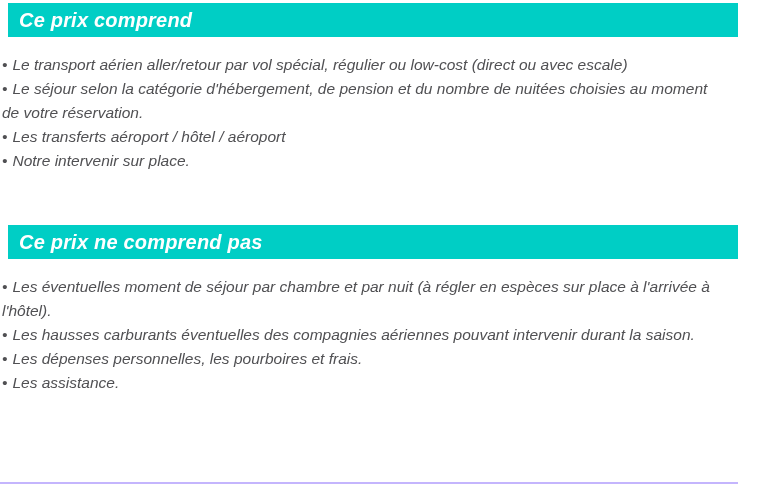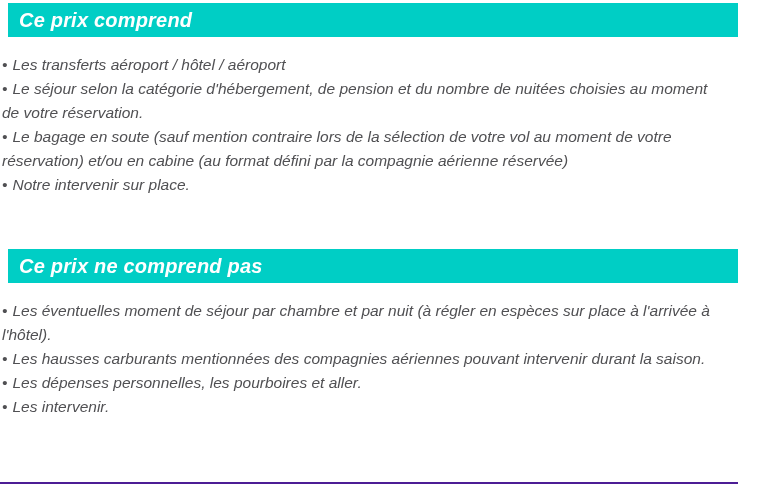--- a/index.html
+++ b/index.html
@@ -2,21 +2,21 @@
 <html><head>
 <meta charset="utf-8">
 <style>
   html, body { margin: 0; padding: 0; background: #ffffff; }
   .page {
     position: relative;
     width: 738px;
     height: 484px;
     background: #ffffff;
     box-sizing: border-box;
-    border-bottom: 2px solid #4c1d95;
+    border-bottom: 2px solid #c4b5fd;
     overflow: hidden;
     font-family: "Liberation Sans", "DejaVu Sans", sans-serif;
   }
   .section-bar {
     margin-left: 8px;
     height: 34px;
     background: #00cec5;
     display: flex;
     align-items: center;
     padding-left: 11px;
@@ -48,32 +48,32 @@
 </head>
 <body>
 
 <div class="page">
 
   <div class="section">
     <div class="section-bar first">
       <span class="bar-title">Ce prix comprend</span>
     </div>
     <div class="item-list">
+      <p class="item"><span class="bullet">•</span><span>Le transport aérien aller/retour par vol spécial, régulier ou low-cost (direct ou avec escale)</span></p>
+      <p class="item"><span class="bullet">•</span><span>Le séjour selon la catégorie d'hébergement, de pension et du nombre de nuitées choisies au moment de votre réservation.</span></p>
       <p class="item"><span class="bullet">•</span><span>Les transferts aéroport / hôtel / aéroport</span></p>
-      <p class="item"><span class="bullet">•</span><span>Le séjour selon la catégorie d'hébergement, de pension et du nombre de nuitées choisies au moment de votre réservation.</span></p>
-      <p class="item"><span class="bullet">•</span><span>Le bagage en soute (sauf mention contraire lors de la sélection de votre vol au moment de votre réservation) et/ou en cabine (au format défini par la compagnie aérienne réservée)</span></p>
       <p class="item"><span class="bullet">•</span><span>Notre intervenir sur place.</span></p>
     </div>
   </div>
 
   <div class="section">
     <div class="section-bar second">
       <span class="bar-title">Ce prix ne comprend pas</span>
     </div>
     <div class="item-list">
       <p class="item"><span class="bullet">•</span><span>Les éventuelles moment de séjour par chambre et par nuit (à régler en espèces sur place à l'arrivée à l'hôtel).</span></p>
-      <p class="item"><span class="bullet">•</span><span>Les hausses carburants mentionnées des compagnies aériennes pouvant intervenir durant la saison.</span></p>
-      <p class="item"><span class="bullet">•</span><span>Les dépenses personnelles, les pourboires et aller.</span></p>
-      <p class="item"><span class="bullet">•</span><span>Les intervenir.</span></p>
+      <p class="item"><span class="bullet">•</span><span>Les hausses carburants éventuelles des compagnies aériennes pouvant intervenir durant la saison.</span></p>
+      <p class="item"><span class="bullet">•</span><span>Les dépenses personnelles, les pourboires et frais.</span></p>
+      <p class="item"><span class="bullet">•</span><span>Les assistance.</span></p>
     </div>
   </div>
 
 </div>
 
 </body></html>

